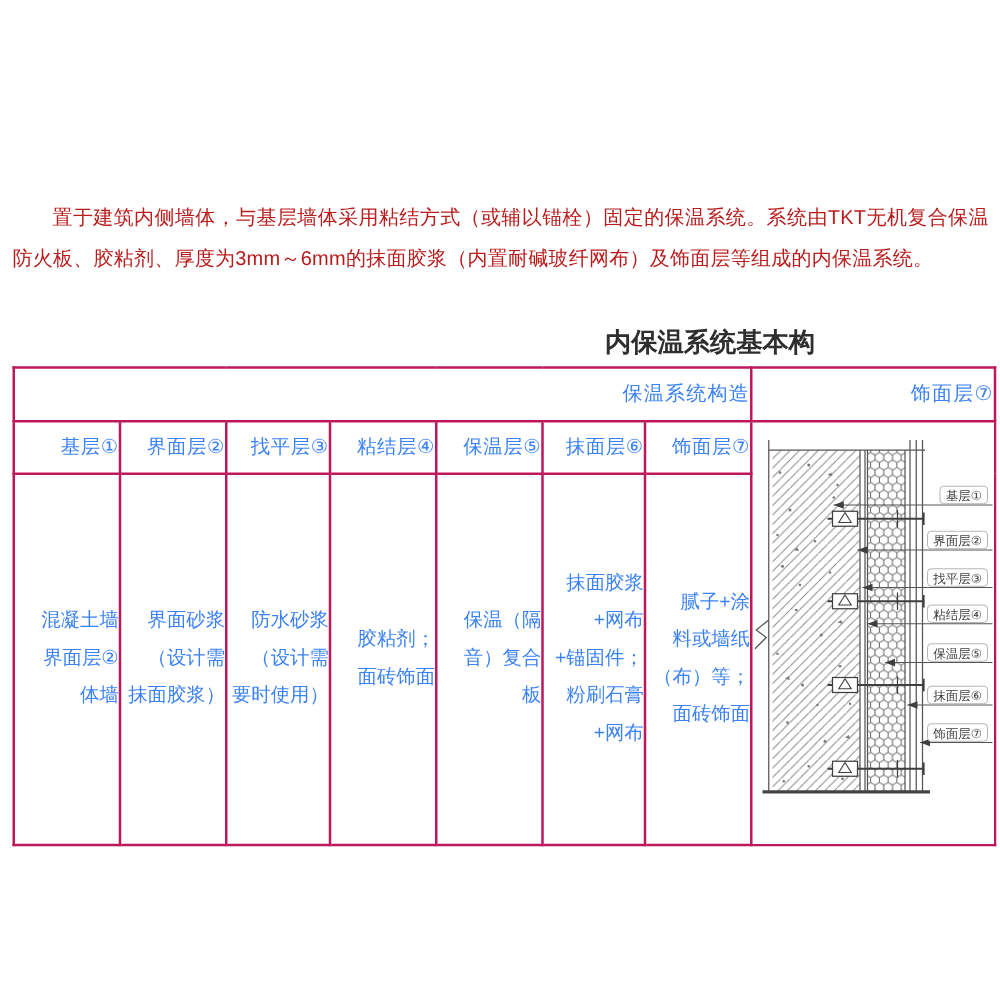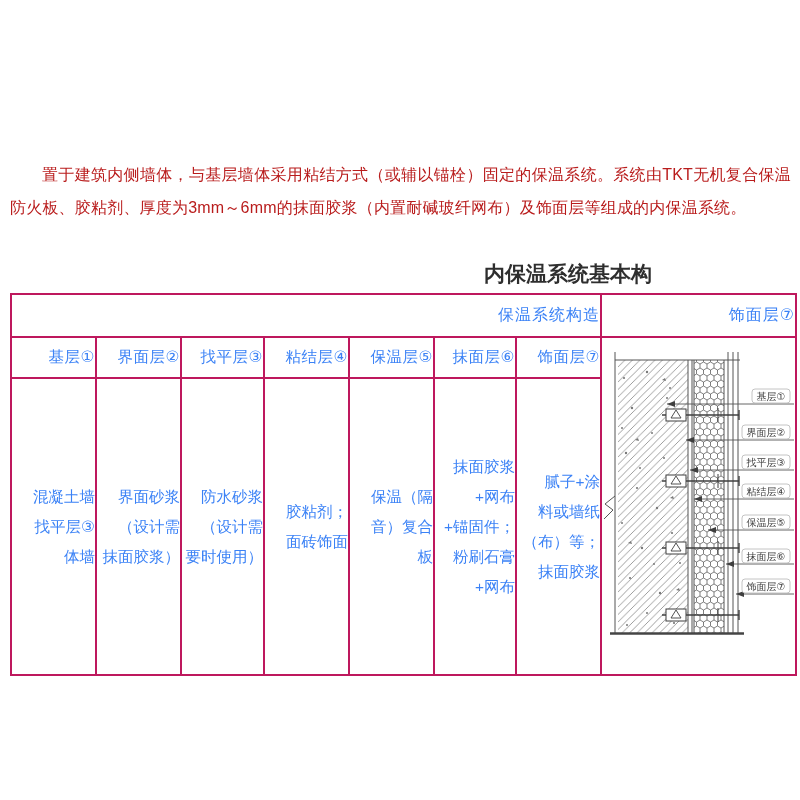--- a/index.html
+++ b/index.html
@@ -211,37 +211,37 @@
             <path d="M134 256 L142 253 L142 259 Z" fill="#3f3f3f"></path>
             <rect x="140" y="241" width="48" height="14" rx="3" fill="#ffffff" stroke="#b5b5b5" stroke-width="0.8"></rect>
             <text x="164" y="252" text-anchor="middle">饰面层⑦</text>
           </g>
         </g>
       </svg>
     </td>
   </tr>
   <tr>
     <td class="bodycell al">混凝土墙
-找平层③
+界面层②
 体墙</td>
     <td class="bodycell al">界面砂浆
 （设计需
 抹面胶浆）</td>
     <td class="bodycell al">防水砂浆
 （设计需
 要时使用）</td>
     <td class="bodycell al">胶粘剂；
 面砖饰面</td>
     <td class="bodycell al">保温（隔
 音）复合
 板</td>
     <td class="bodycell">抹面胶浆
 +网布
 +锚固件；
 粉刷石膏
 +网布</td>
     <td class="bodycell">腻子+涂
 料或墙纸
 （布）等；
-抹面胶浆</td>
+面砖饰面</td>
   </tr>
 </tbody>
   </table>
 
 </body></html>

